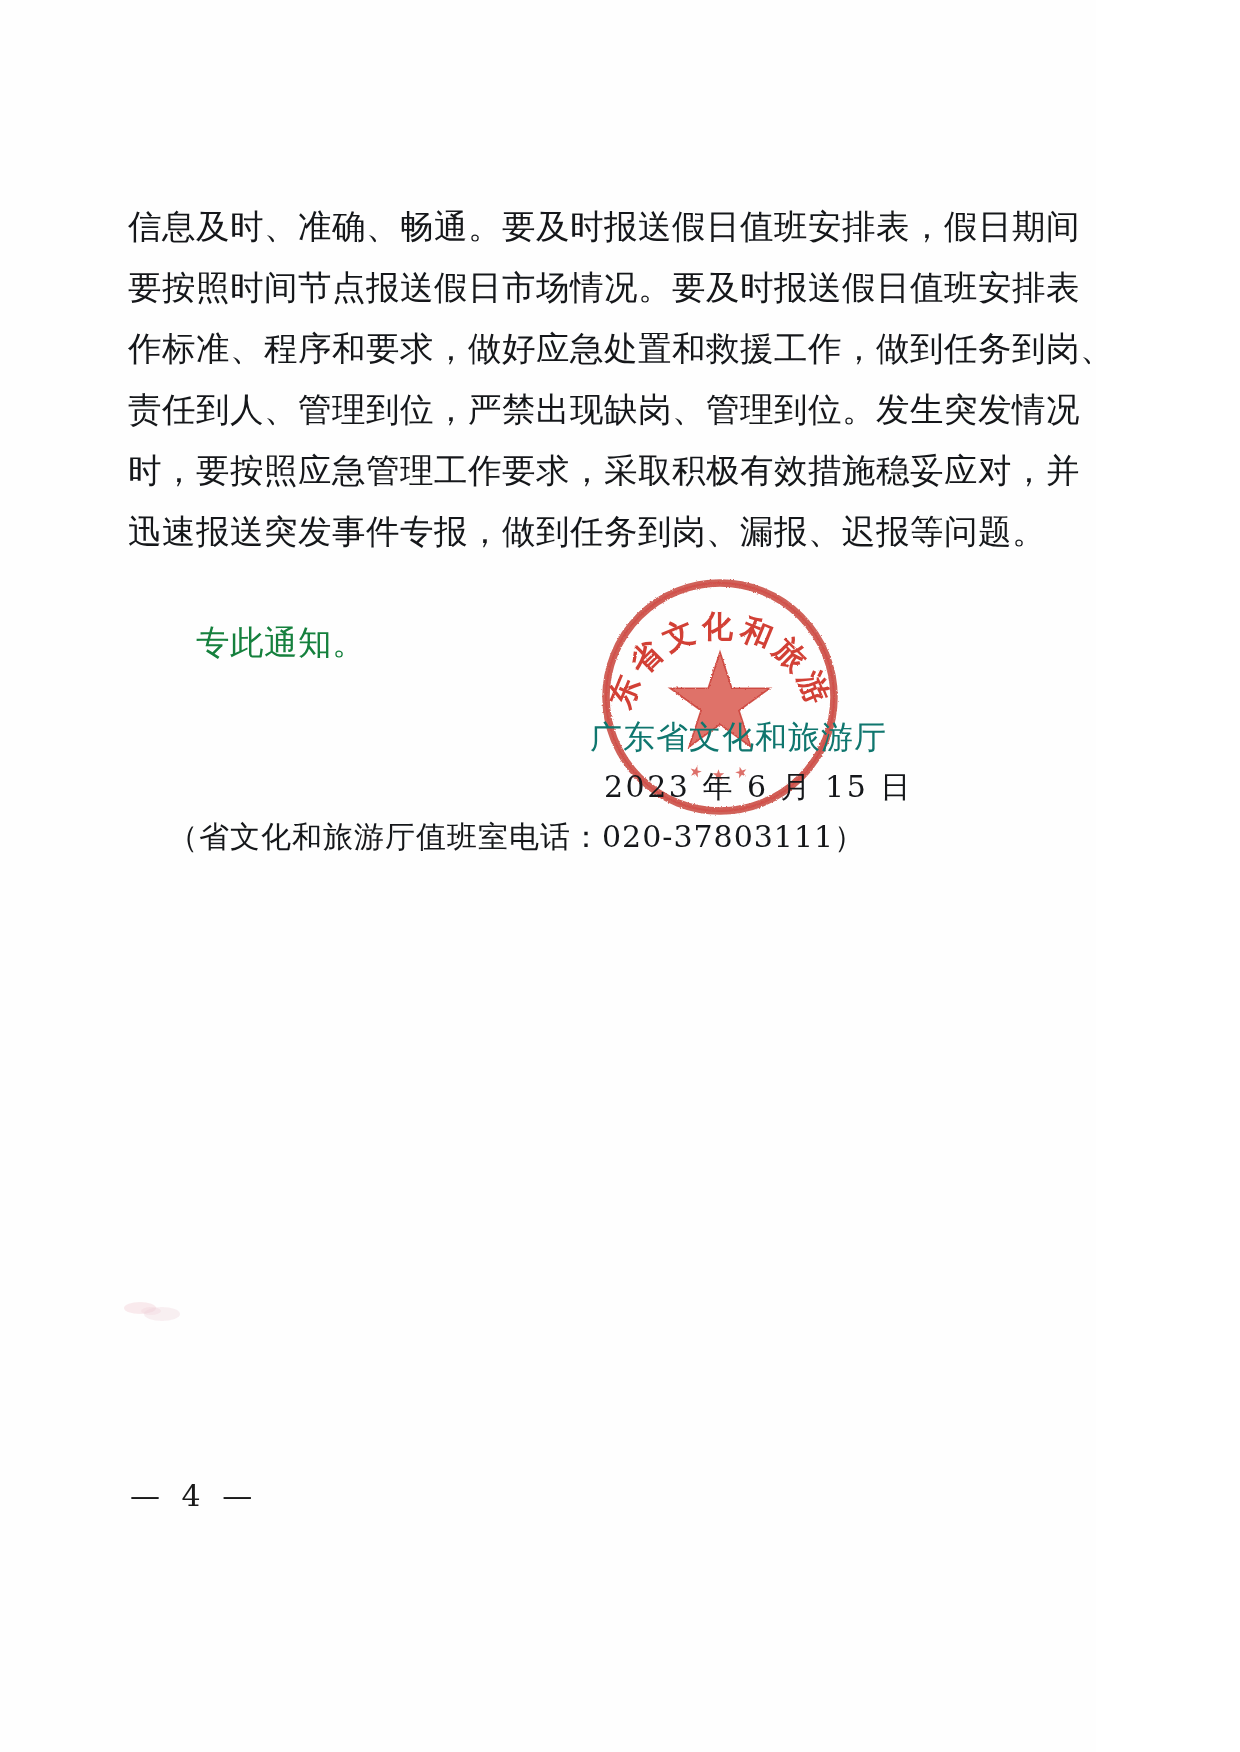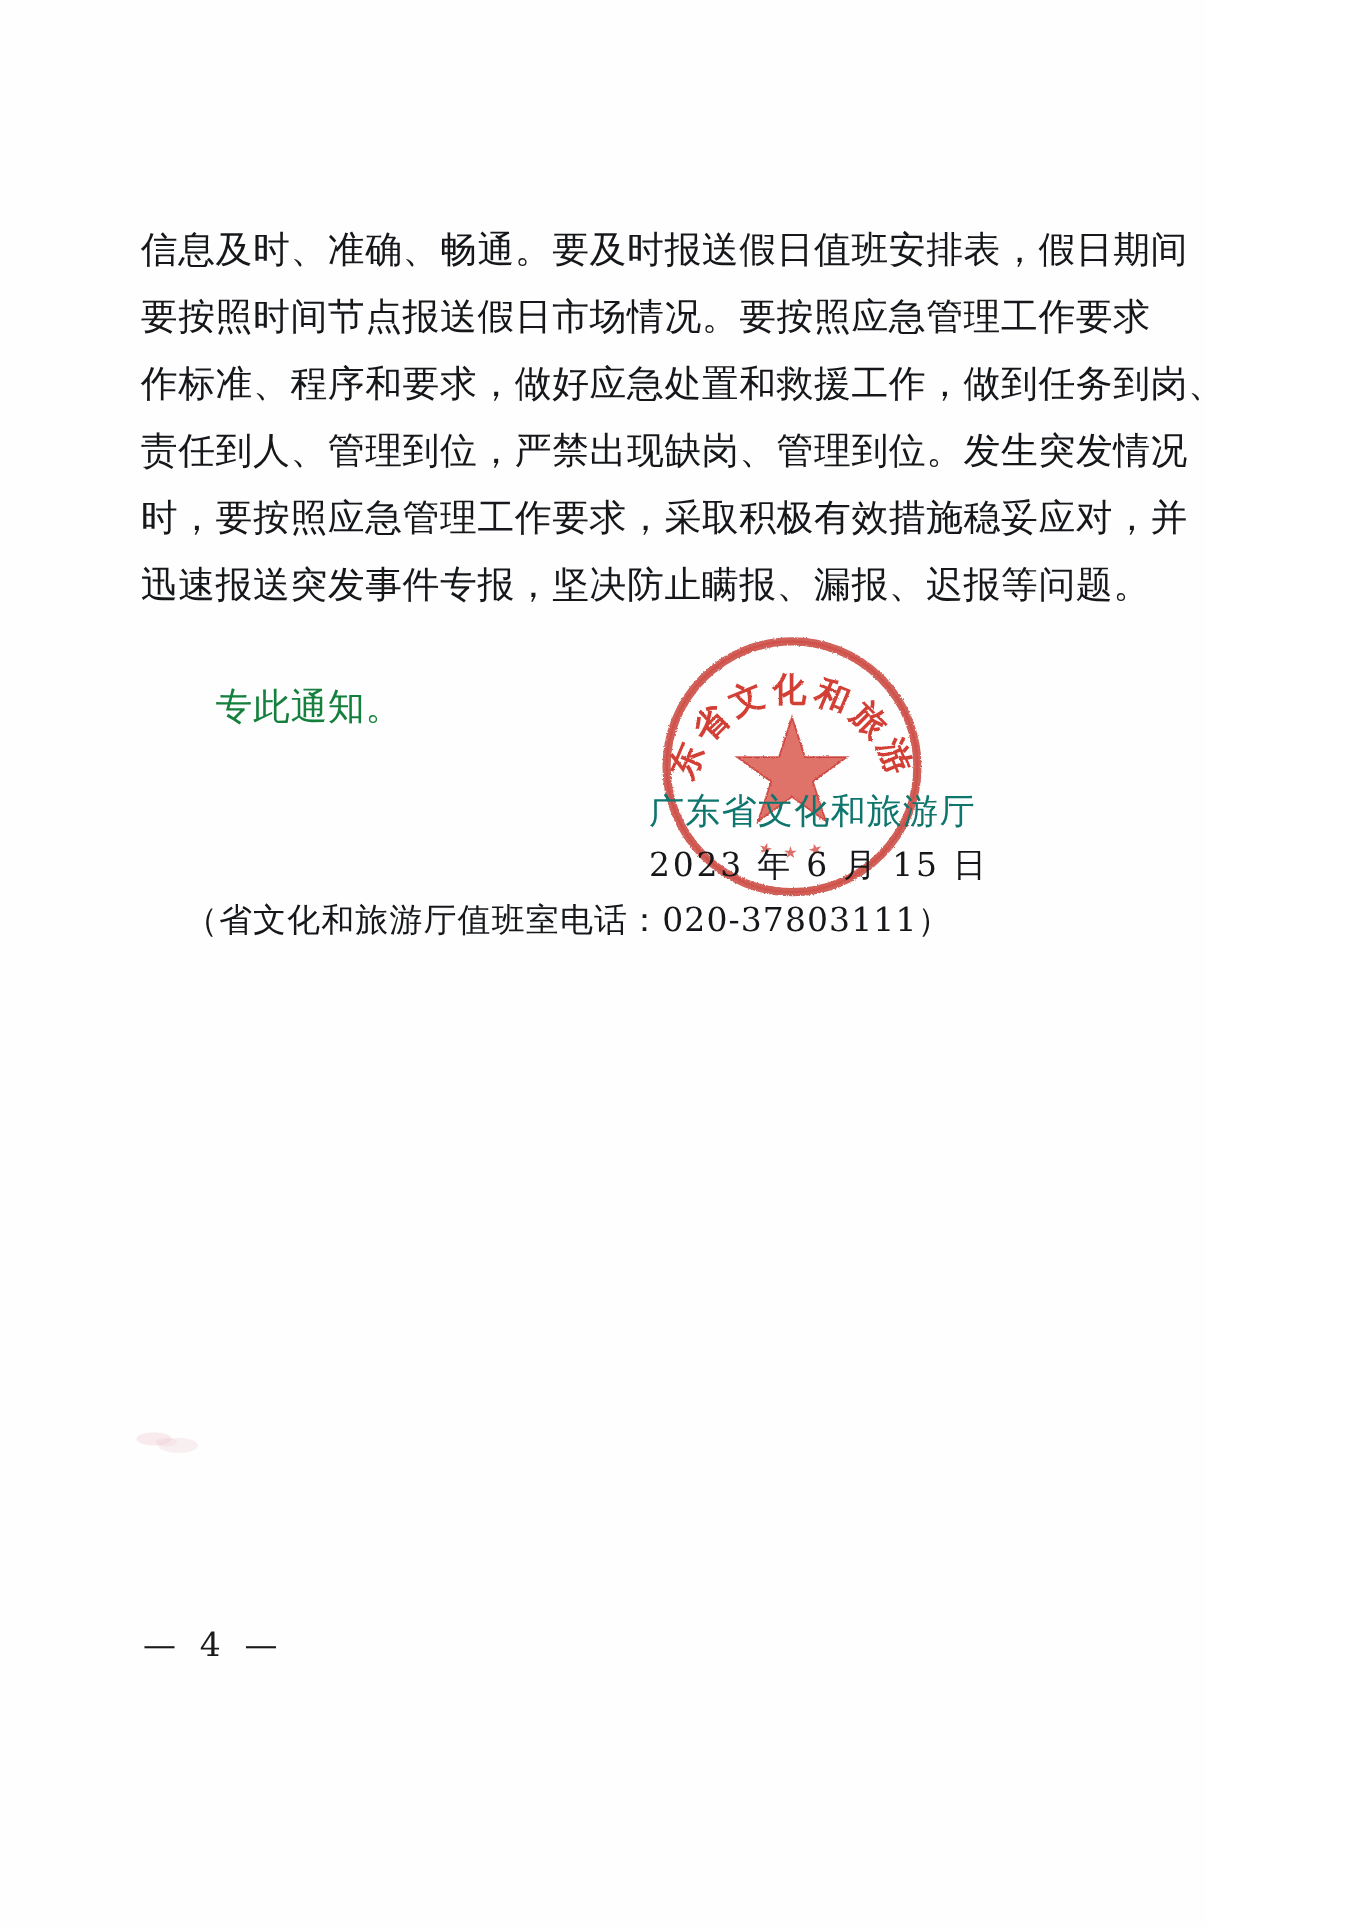--- a/index.html
+++ b/index.html
@@ -68,20 +68,21 @@
     color: #0f766e;
     font-weight: 500;
     position: relative;
     z-index: 4;
   }
   .sign-date {
     font-size: 30px;
     line-height: 50px;
     letter-spacing: 2.5px;
     color: #15171a;
+    margin-left: 14px;
     font-weight: 500;
     position: relative;
     z-index: 4;
   }
 
   .contact-line {
     position: absolute;
     left: 168px;
     top: 812px;
     font-size: 30px;
@@ -127,25 +128,25 @@
     font-family: "DejaVu Serif", "Liberation Serif", serif;
   }
 </style>
 </head>
 <body>
 
 <div class="page">
 
   <div class="body-text">
     <div class="para-line">信息及时、准确、畅通。要及时报送假日值班安排表，假日期间</div>
-    <div class="para-line">要按照时间节点报送假日市场情况。要按照应急管理工作要求</div>
+    <div class="para-line">要按照时间节点报送假日市场情况。要及时报送假日值班安排表</div>
     <div class="para-line">作标准、程序和要求，做好应急处置和救援工作，做到任务到岗、</div>
     <div class="para-line">责任到人、管理到位，严禁出现缺岗、管理到位。发生突发情况</div>
     <div class="para-line">时，要按照应急管理工作要求，采取积极有效措施稳妥应对，并</div>
-    <div class="para-line">迅速报送突发事件专报，坚决防止瞒报、漏报、迟报等问题。</div>
+    <div class="para-line">迅速报送突发事件专报，做到任务到岗、漏报、迟报等问题。</div>
   </div>
 
   <div class="closing-line">专此通知。</div>
 
   <div class="seal">
     <svg viewBox="0 0 256 250" xmlns="http://www.w3.org/2000/svg">
       <defs>
         <radialGradient id="inkfade" cx="50%" cy="50%" r="50%">
           <stop offset="0%" stop-color="#d93b30" stop-opacity="0.95"></stop>
           <stop offset="78%" stop-color="#cf3228" stop-opacity="0.92"></stop>

